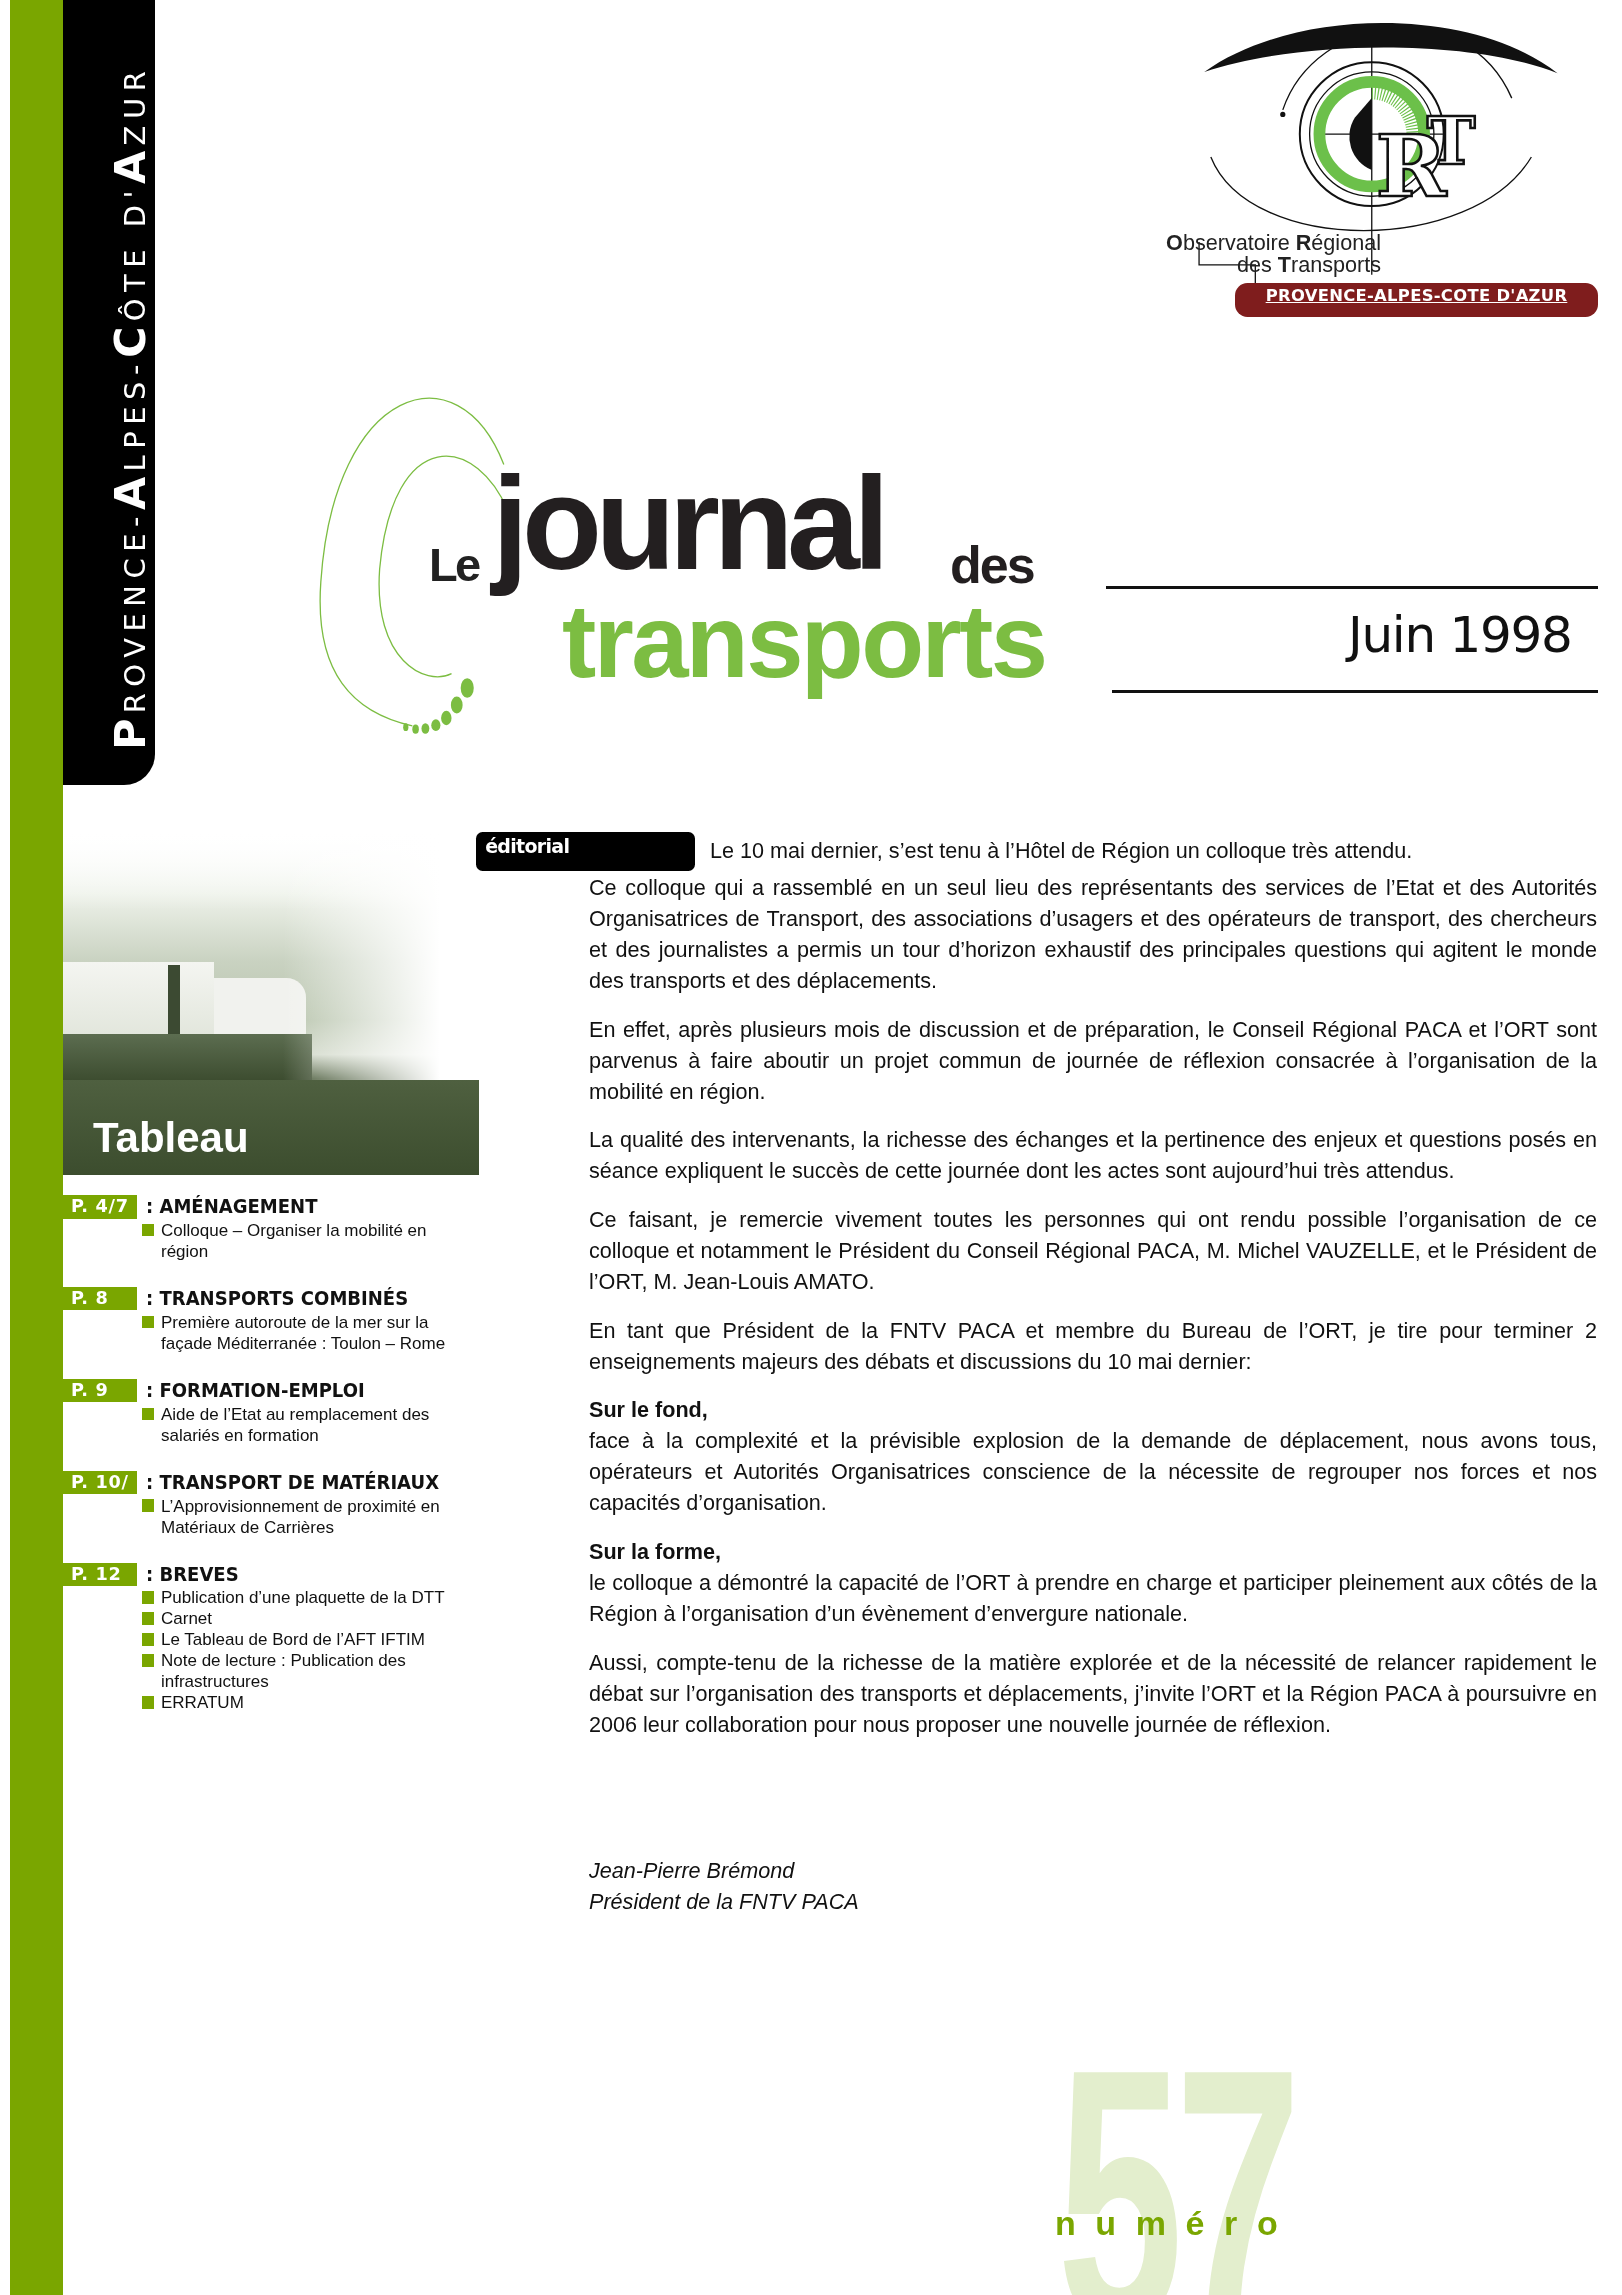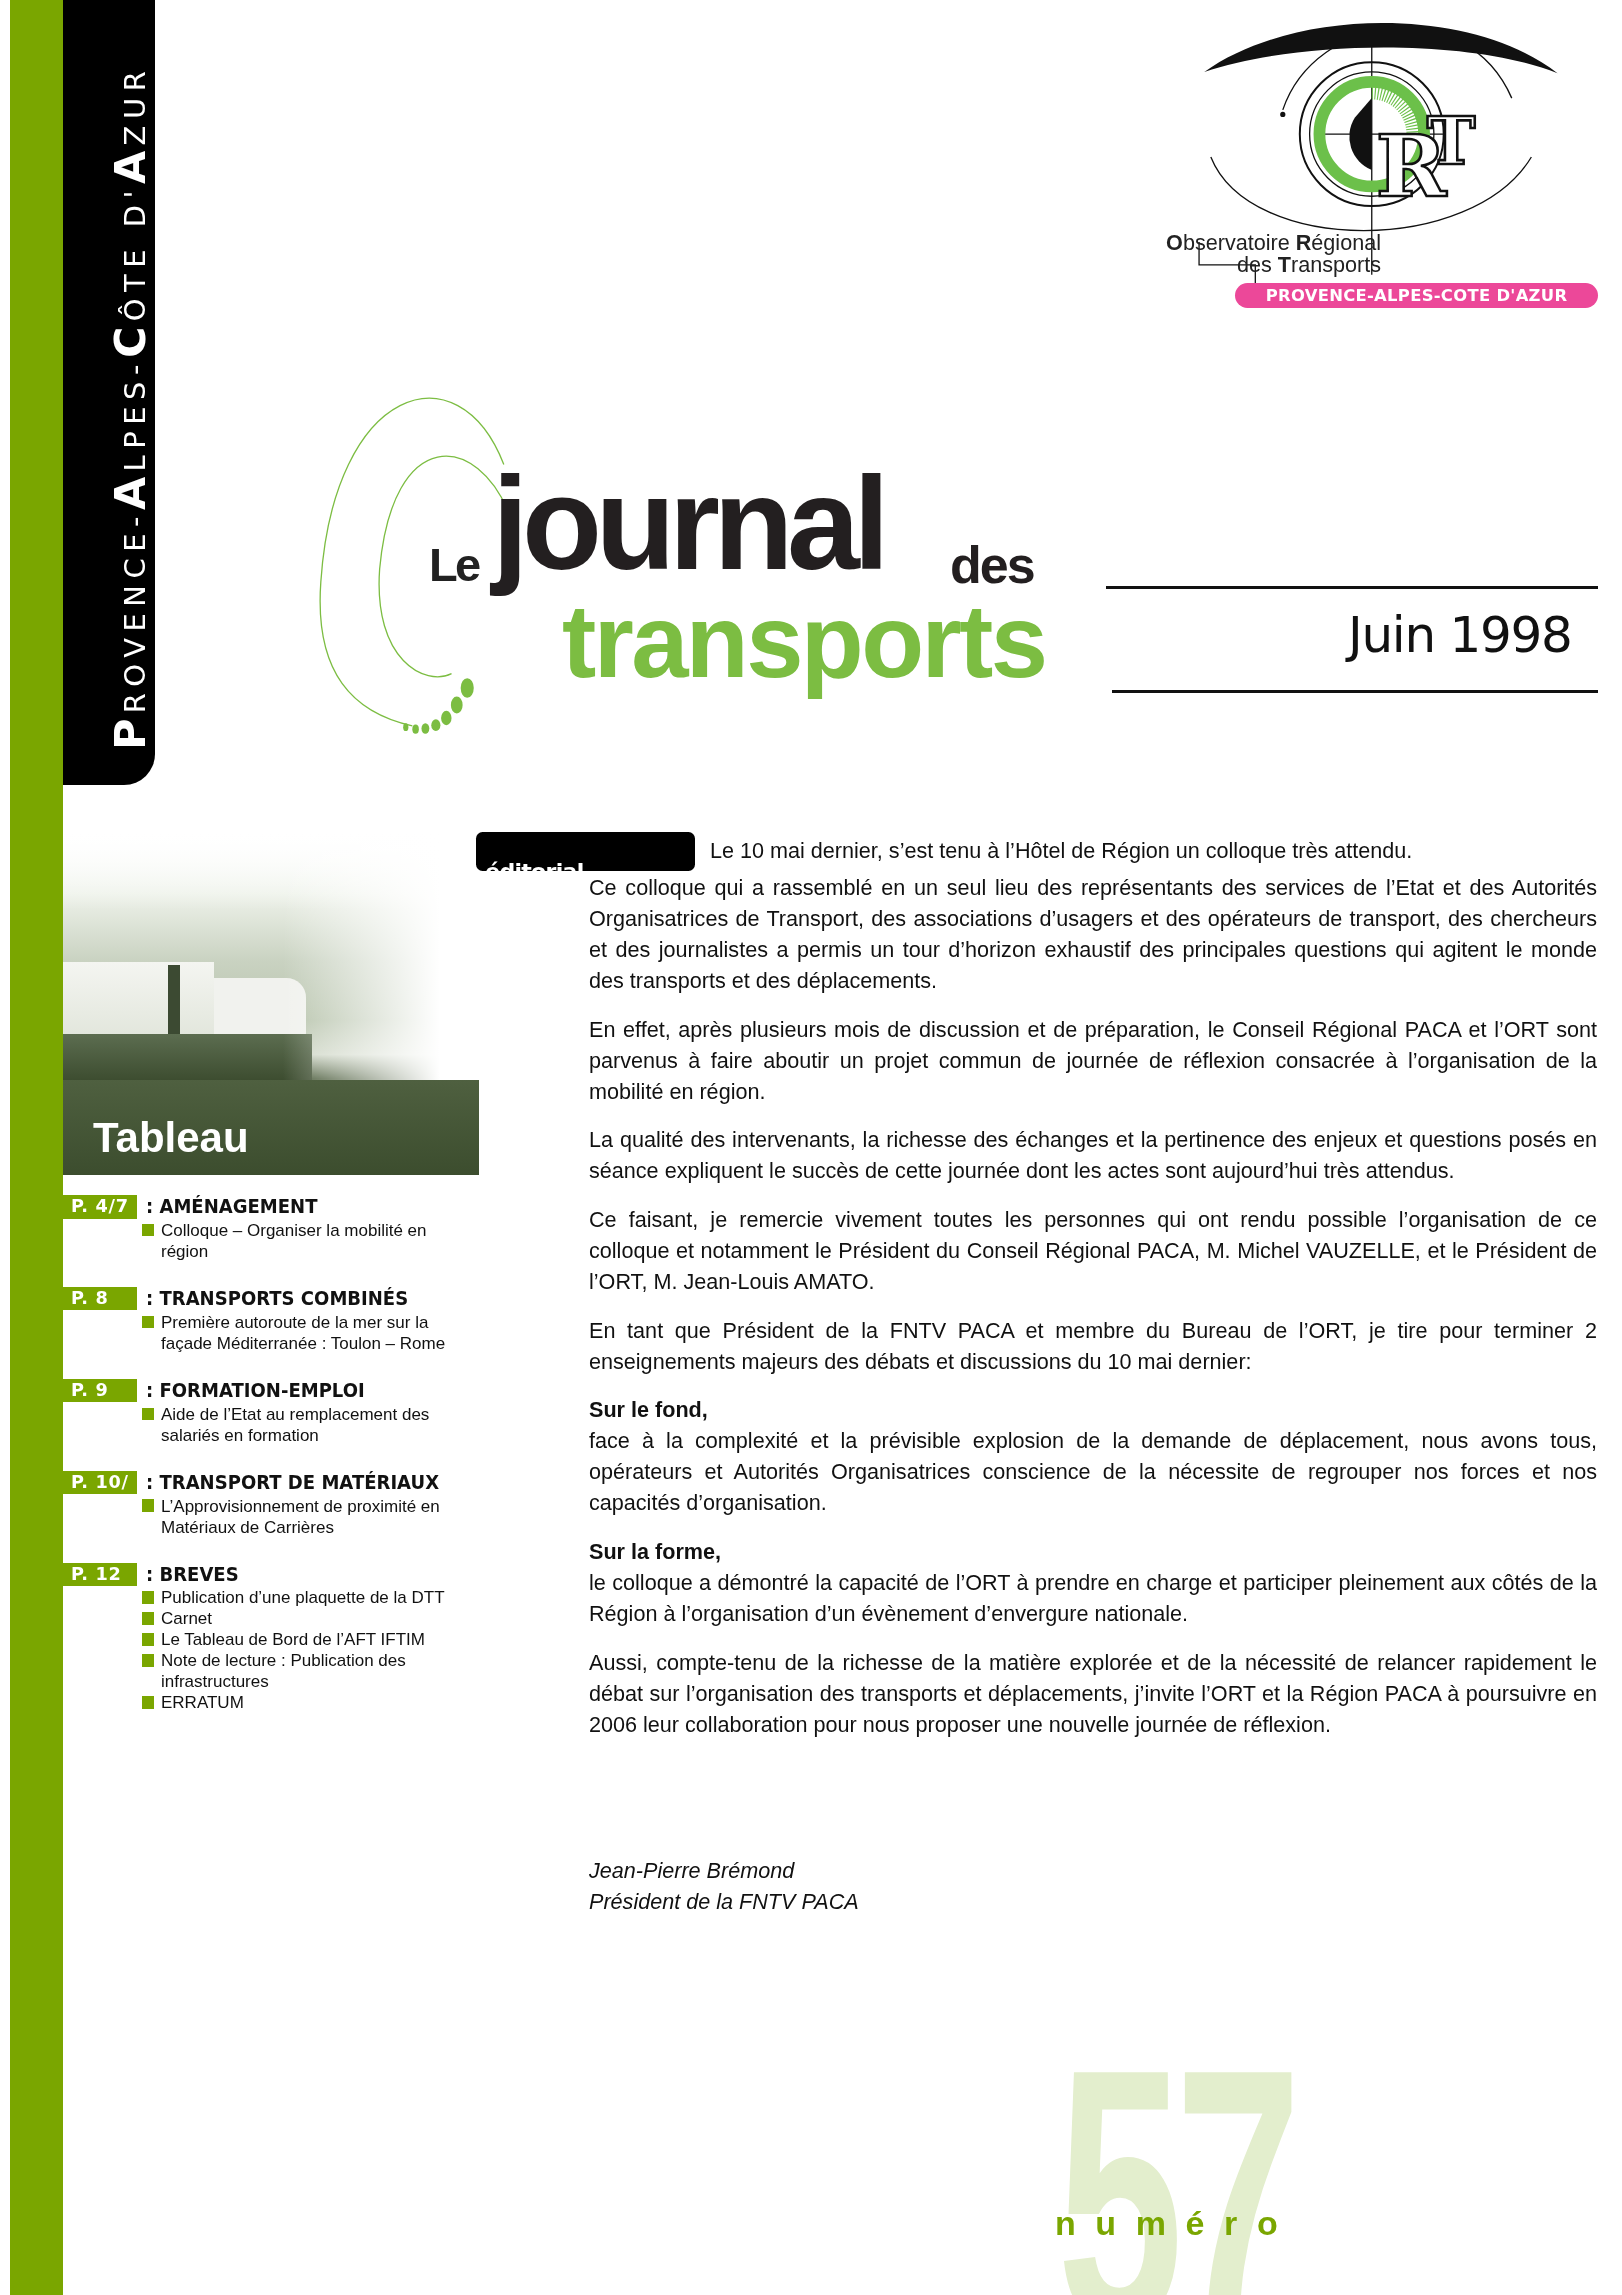--- a/index.html
+++ b/index.html
@@ -8,21 +8,21 @@
   
   #green-bar{left:9.8px;top:0;width:53px;height:2295px;background:#7aa600;}
   #black-band{left:63px;top:0;width:92px;height:785px;background:#000;border-bottom-right-radius:31px;}
   #region-vertical{left:63px;top:0;width:92px;height:785px;}
   #region-vertical span{position:absolute;left:46px;top:766px;transform-origin:0 0;transform:rotate(-90deg);white-space:nowrap;color:#fff;font-family:"DejaVu Sans",sans-serif;font-size:29px;letter-spacing:6.5px;line-height:1;margin-top:-15.7px;}
   #region-vertical b{font-size:43px;font-weight:bold;letter-spacing:5.2px;}
   
   #logo{left:1191px;top:0;width:406px;height:314px;}
   #logo-text1{left:1124px;top:232px;width:257px;text-align:right;font-size:21.6px;line-height:22px;color:#222;}
   #logo-text1 b{font-weight:bold;}
-  #logo-pill{left:1235px;top:283px;width:363px;height:25px;background:#ec4899;border-radius:12.4px;color:#fff;font-family:"DejaVu Sans",sans-serif;font-weight:bold;font-size:16.4px;line-height:25px;text-align:center;letter-spacing:0.3px;}
+  #logo-pill{left:1235px;top:283px;width:363px;height:34px;background:#7f1d1d;border-radius:12.4px;color:#fff;font-family:"DejaVu Sans",sans-serif;font-weight:bold;font-size:16.4px;line-height:25px;text-align:center;letter-spacing:0.3px;text-decoration:underline;}
   
   #title-le{left:429px;top:537px;font-size:47px;font-weight:bold;letter-spacing:-2.6px;color:#222;font-family:"Liberation Sans",sans-serif;}
   #title-journal{left:492px;top:458px;font-size:131px;font-weight:bold;letter-spacing:-6.5px;color:#231f20;line-height:1;font-family:"Liberation Sans",sans-serif;}
   #title-des{left:950px;top:535px;font-size:52px;font-weight:bold;letter-spacing:-2px;color:#231f20;}
   #title-transports{left:542px;top:590px;font-size:103px;font-weight:bold;letter-spacing:-2.6px;color:#7cbd42;line-height:1;margin-left:20px;}
   #rule1{left:1106px;top:586px;width:492px;height:2.6px;background:#111;}
   #rule2{left:1112px;top:690px;width:486px;height:2.6px;background:#111;}
   #issue-date{left:1348px;top:606px;font-size:50px;color:#111;font-family:"DejaVu Sans",sans-serif;letter-spacing:-1.3px;}
   #swirl{left:314px;top:386px;width:262px;height:366px;}
   
@@ -40,21 +40,21 @@
   .toc-sec{position:relative;margin-bottom:25px;}
   .toc-head{display:flex;align-items:center;height:23.6px;}
   .toc-page{width:74px;height:23.6px;background:#7aa600;color:#fff;font-family:"DejaVu Sans",sans-serif;font-weight:bold;font-size:17.7px;line-height:23.6px;padding-left:7.9px;box-sizing:border-box;letter-spacing:0.7px;}
   .toc-title{margin-left:9.2px;font-family:"DejaVu Sans",sans-serif;font-weight:bold;font-size:19.6px;letter-spacing:0px;color:#111;white-space:nowrap;transform:scaleX(0.92);transform-origin:0 50%;}
   .toc-items{margin:1.3px 0 0 0;padding:0;list-style:none;}
   .toc-items li{position:relative;padding-left:98px;font-family:"Liberation Sans",sans-serif;font-size:17px;line-height:21px;color:#111;}
   .toc-items li .sq{position:absolute;left:79px;top:3.9px;width:12.4px;height:12.4px;background:#7aa600;}
   .toc-items li .txt{display:block;width:301px;}
   
   #editorial-tag{left:476px;top:832px;width:219px;height:39px;background:#000;border-radius:6.5px;}
-  #editorial-tag span{position:absolute;left:9.2px;top:2.6px;color:#fff;font-family:"DejaVu Sans",sans-serif;font-weight:bold;font-size:22px;letter-spacing:-0.7px;margin-top:24px;}
+  #editorial-tag span{position:absolute;left:9.2px;top:2.6px;color:#fff;font-family:"DejaVu Sans",sans-serif;font-weight:bold;font-size:19px;letter-spacing:-0.7px;}
   #editorial-lead{left:710px;top:838px;font-size:21.6px;color:#111;white-space:nowrap;}
   #editorial-body{left:589px;top:872px;width:1008px;font-size:21.6px;line-height:31px;color:#111;text-align:justify;}
   #editorial-body p{margin:0 0 17.7px 0;}
   #editorial-body .lead{font-weight:bold;display:block;}
   #signature{left:589px;top:1855px;font-size:21.6px;line-height:31px;font-style:italic;color:#111;}
   
   #issue-num{left:1057px;top:2015px;font-size:366px;font-weight:bold;color:#e3eecd;line-height:1;letter-spacing:-13px;font-family:"Liberation Sans",sans-serif;transform:scaleX(0.62);transform-origin:0 0;}
   #issue-label{left:1055px;top:2204px;font-size:34px;font-weight:bold;color:#7aa600;letter-spacing:19.6px;font-family:"Liberation Sans",sans-serif;}
 </style>
 </head>

